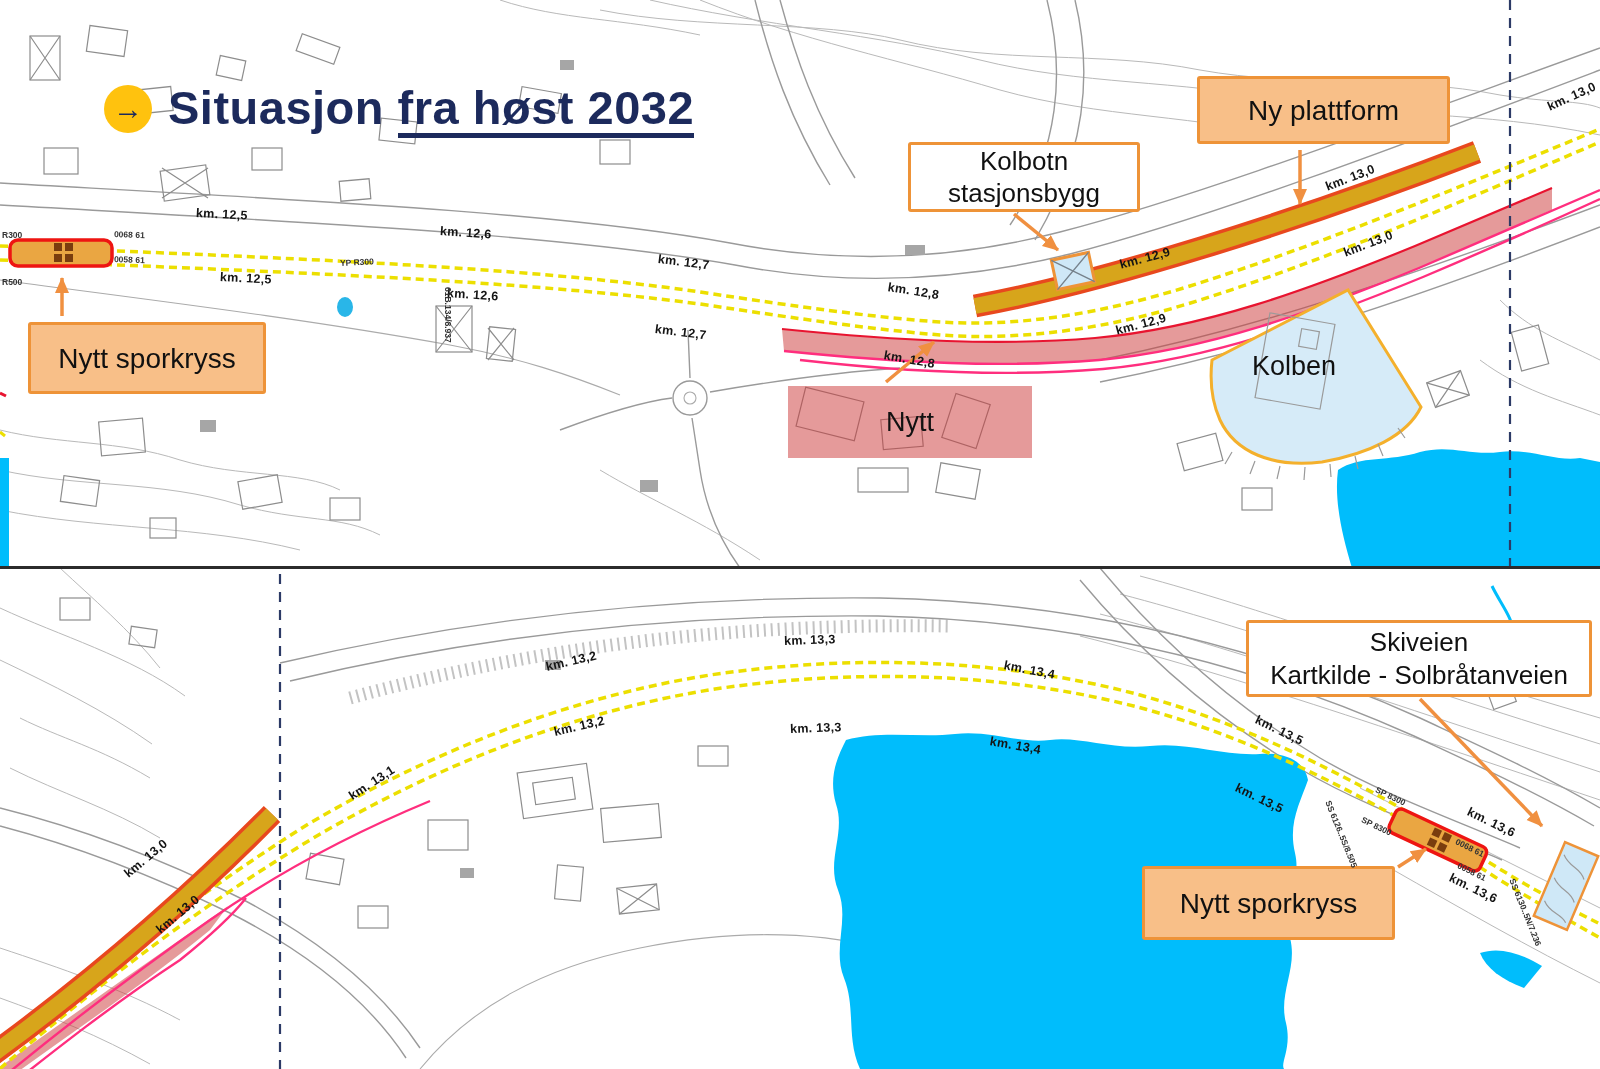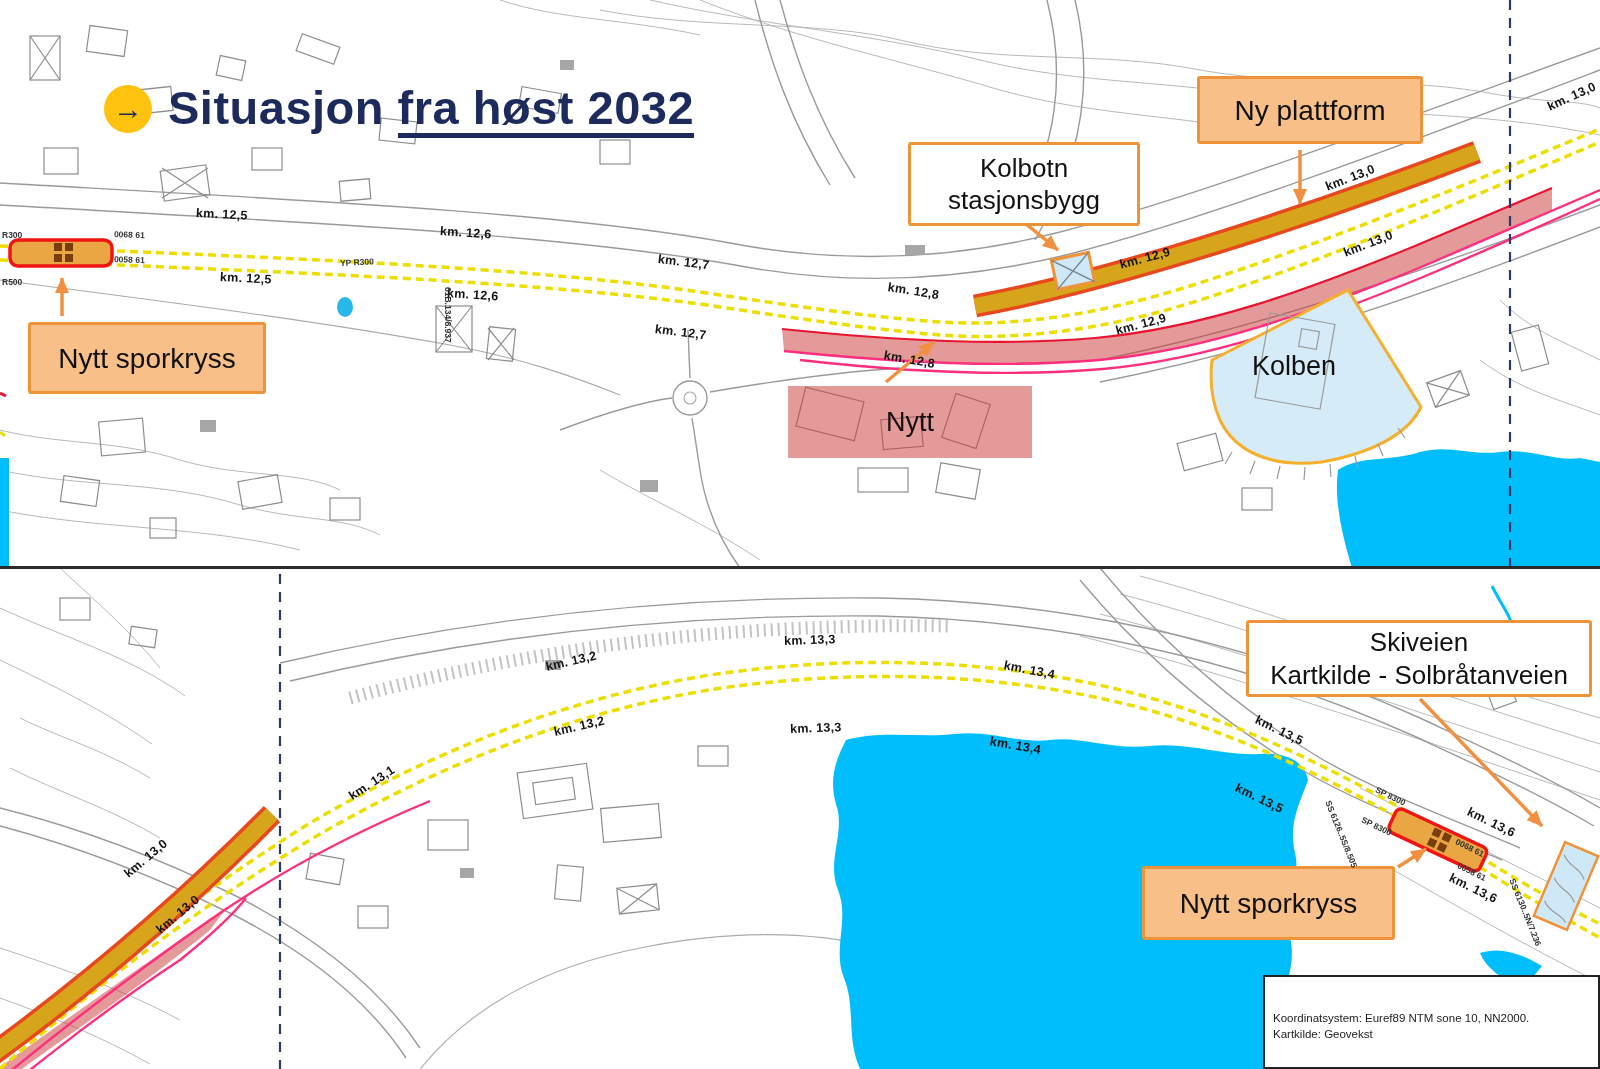--- a/index.html
+++ b/index.html
@@ -302,25 +302,25 @@
     </g>
   </svg>
 
   <div class="divider"></div>
 
   <div id="title-block">
     <div id="title-icon">→</div>
     <div id="page-title"><span>Situasjon </span><span class="u">fra høst 2032</span></div>
   </div>
 
-  <div class="callout orange" style="left:1197px;top:76px;width:226px;height:68px;">
+  <div class="callout orange" style="left:1197px;top:76px;width:253px;height:68px;">
     <span>Ny plattform</span>
   </div>
 
-  <div class="callout white" style="left:908px;top:142px;width:232px;height:84px;">
+  <div class="callout white" style="left:908px;top:142px;width:232px;height:70px;">
     <span>Kolbotn</span>
     <span>stasjonsbygg</span>
   </div>
 
   <div class="callout orange" style="left:28px;top:322px;width:238px;height:72px;">
     <span>Nytt sporkryss</span>
   </div>
 
   <div id="rives-box">
     <span>Nytt</span>
@@ -373,18 +373,14 @@
       <span class="track-code" style="left: 340px; top: 258px; transform: rotate(-3deg);">YP R300</span>
       <span class="track-code" style="left: 448px; top: 282px; transform: rotate(90deg);">61B.134/8.937</span>
       <span class="track-code" style="left: 1376px; top: 784px; transform: rotate(26deg);">SP 8300</span>
       <span class="track-code" style="left: 1362px; top: 814px; transform: rotate(26deg);">SP 8300</span>
       <span class="track-code" style="left: 1456px; top: 836px; transform: rotate(26deg);">0068 61</span>
       <span class="track-code" style="left: 1458px; top: 860px; transform: rotate(26deg);">0058 61</span>
       <span class="track-code" style="left: 1328px; top: 796px; transform: rotate(68deg);">SS 6126..5S/8.505</span>
       <span class="track-code" style="left: 1512px; top: 874px; transform: rotate(68deg);">SS 6130..5N/7.236</span>
     </div>
 
-  <div id="info-box">
-    <div>Koordinatsystem: Euref89 NTM sone 10, NN2000.</div>
-    <div>Kartkilde: Geovekst</div>
-  </div>
 
 </div>
 
 </body></html>

